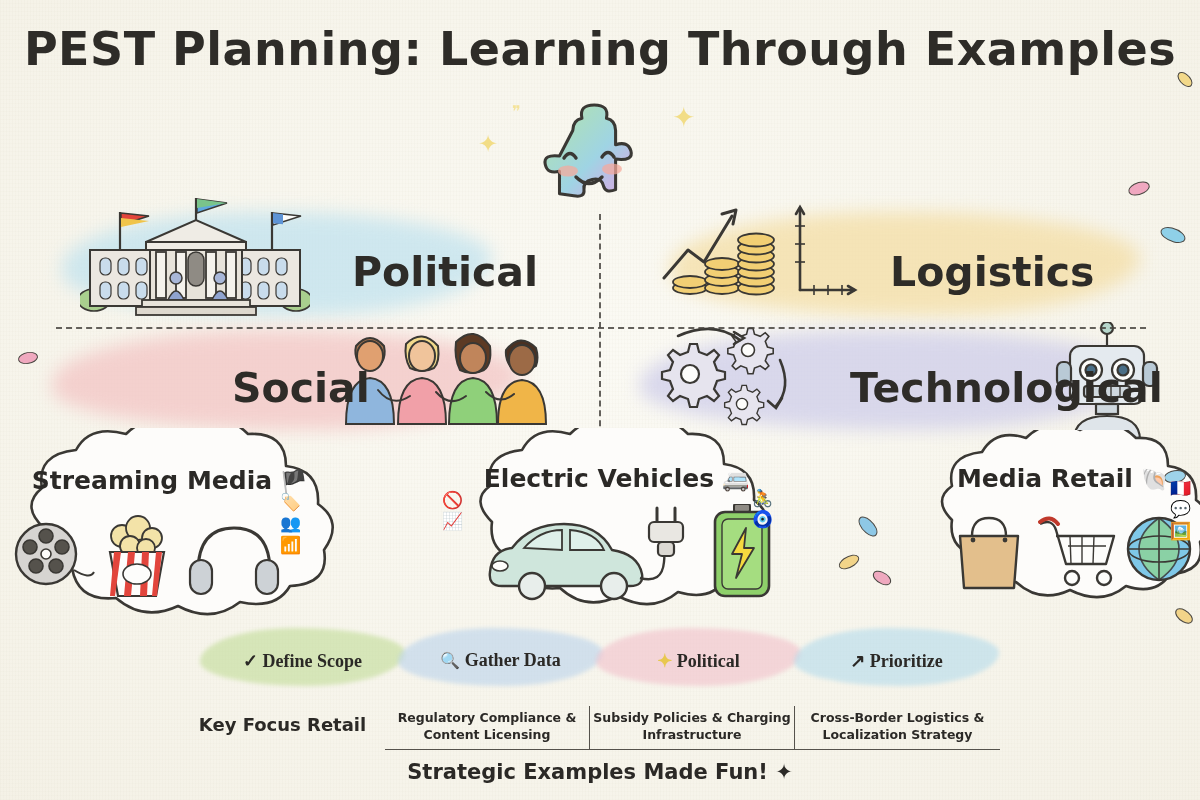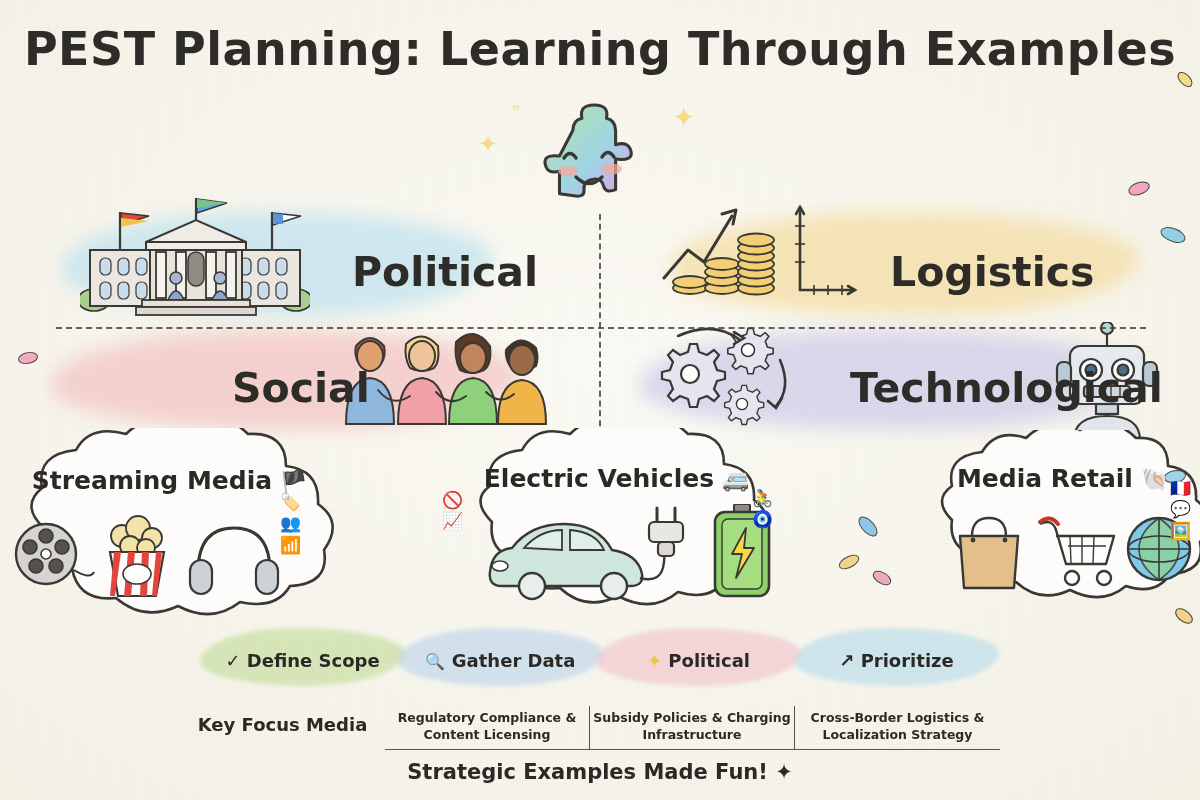--- a/index.html
+++ b/index.html
@@ -79,21 +79,21 @@
   }
   .bubble-wrap { position: absolute; }
   .bubble-title {
     position: absolute; width: 100%; text-align: center;
     font-size: 25px; font-weight: 600; color:#2b2926;
     z-index: 6; white-space: nowrap;
   }
   .mini-icons { position:absolute; z-index:7; font-size:17px; line-height:1.25; }
 
   
-  #steps { position: absolute; left: 200px; top: 628px; width: 800px; height: 62px; }
+  #steps { position: absolute; left: 200px; top: 628px; width: 800px; height: 62px; font-family: Liberation Serif, serif; }
   .step { position: absolute; width: 205px; height: 58px; }
   .step-cloud {
     position:absolute; inset:0;
     border-radius: 46% 54% 48% 52% / 58% 42% 58% 42%;
     filter: blur(2.2px); opacity:.62;
   }
   .step-label {
     position: absolute; width:100%; top: 22px; text-align:center;
     font-size: 18px; font-weight: 600; color:#2b2926; z-index:4; white-space:nowrap;
   }
@@ -542,21 +542,21 @@
     <div class="step" style="left:594px;">
       <div class="step-cloud" style="background:#b6dcec;"></div>
       <div class="step-label">
         <span>↗</span>
         <span>Prioritize</span>
       </div>
     </div>
   </div>
 
   <div id="focus">
-    <div id="focus-head">Key Focus Media</div>
+    <div id="focus-head">Key Focus Retail</div>
     <div class="focus-cell" id="fc-0">Regulatory Compliance &amp; Content Licensing</div>
     <div class="focus-cell" id="fc-1">Subsidy Policies &amp; Charging Infrastructure</div>
     <div class="focus-cell" id="fc-2">Cross-Border Logistics &amp; Localization Strategy</div>
   </div>
 
   <div id="footer">Strategic Examples Made Fun! ✦</div>
 
   <div id="confetti-layer">
       <div class="confetti" style="left: 1128px; top: 182px; width: 22px; height: 13px; background: rgb(240, 168, 192); transform: rotate(-28deg);"></div>
       <div class="confetti" style="left: 1160px; top: 228px; width: 26px; height: 14px; background: rgb(143, 208, 232); transform: rotate(14deg);"></div>

